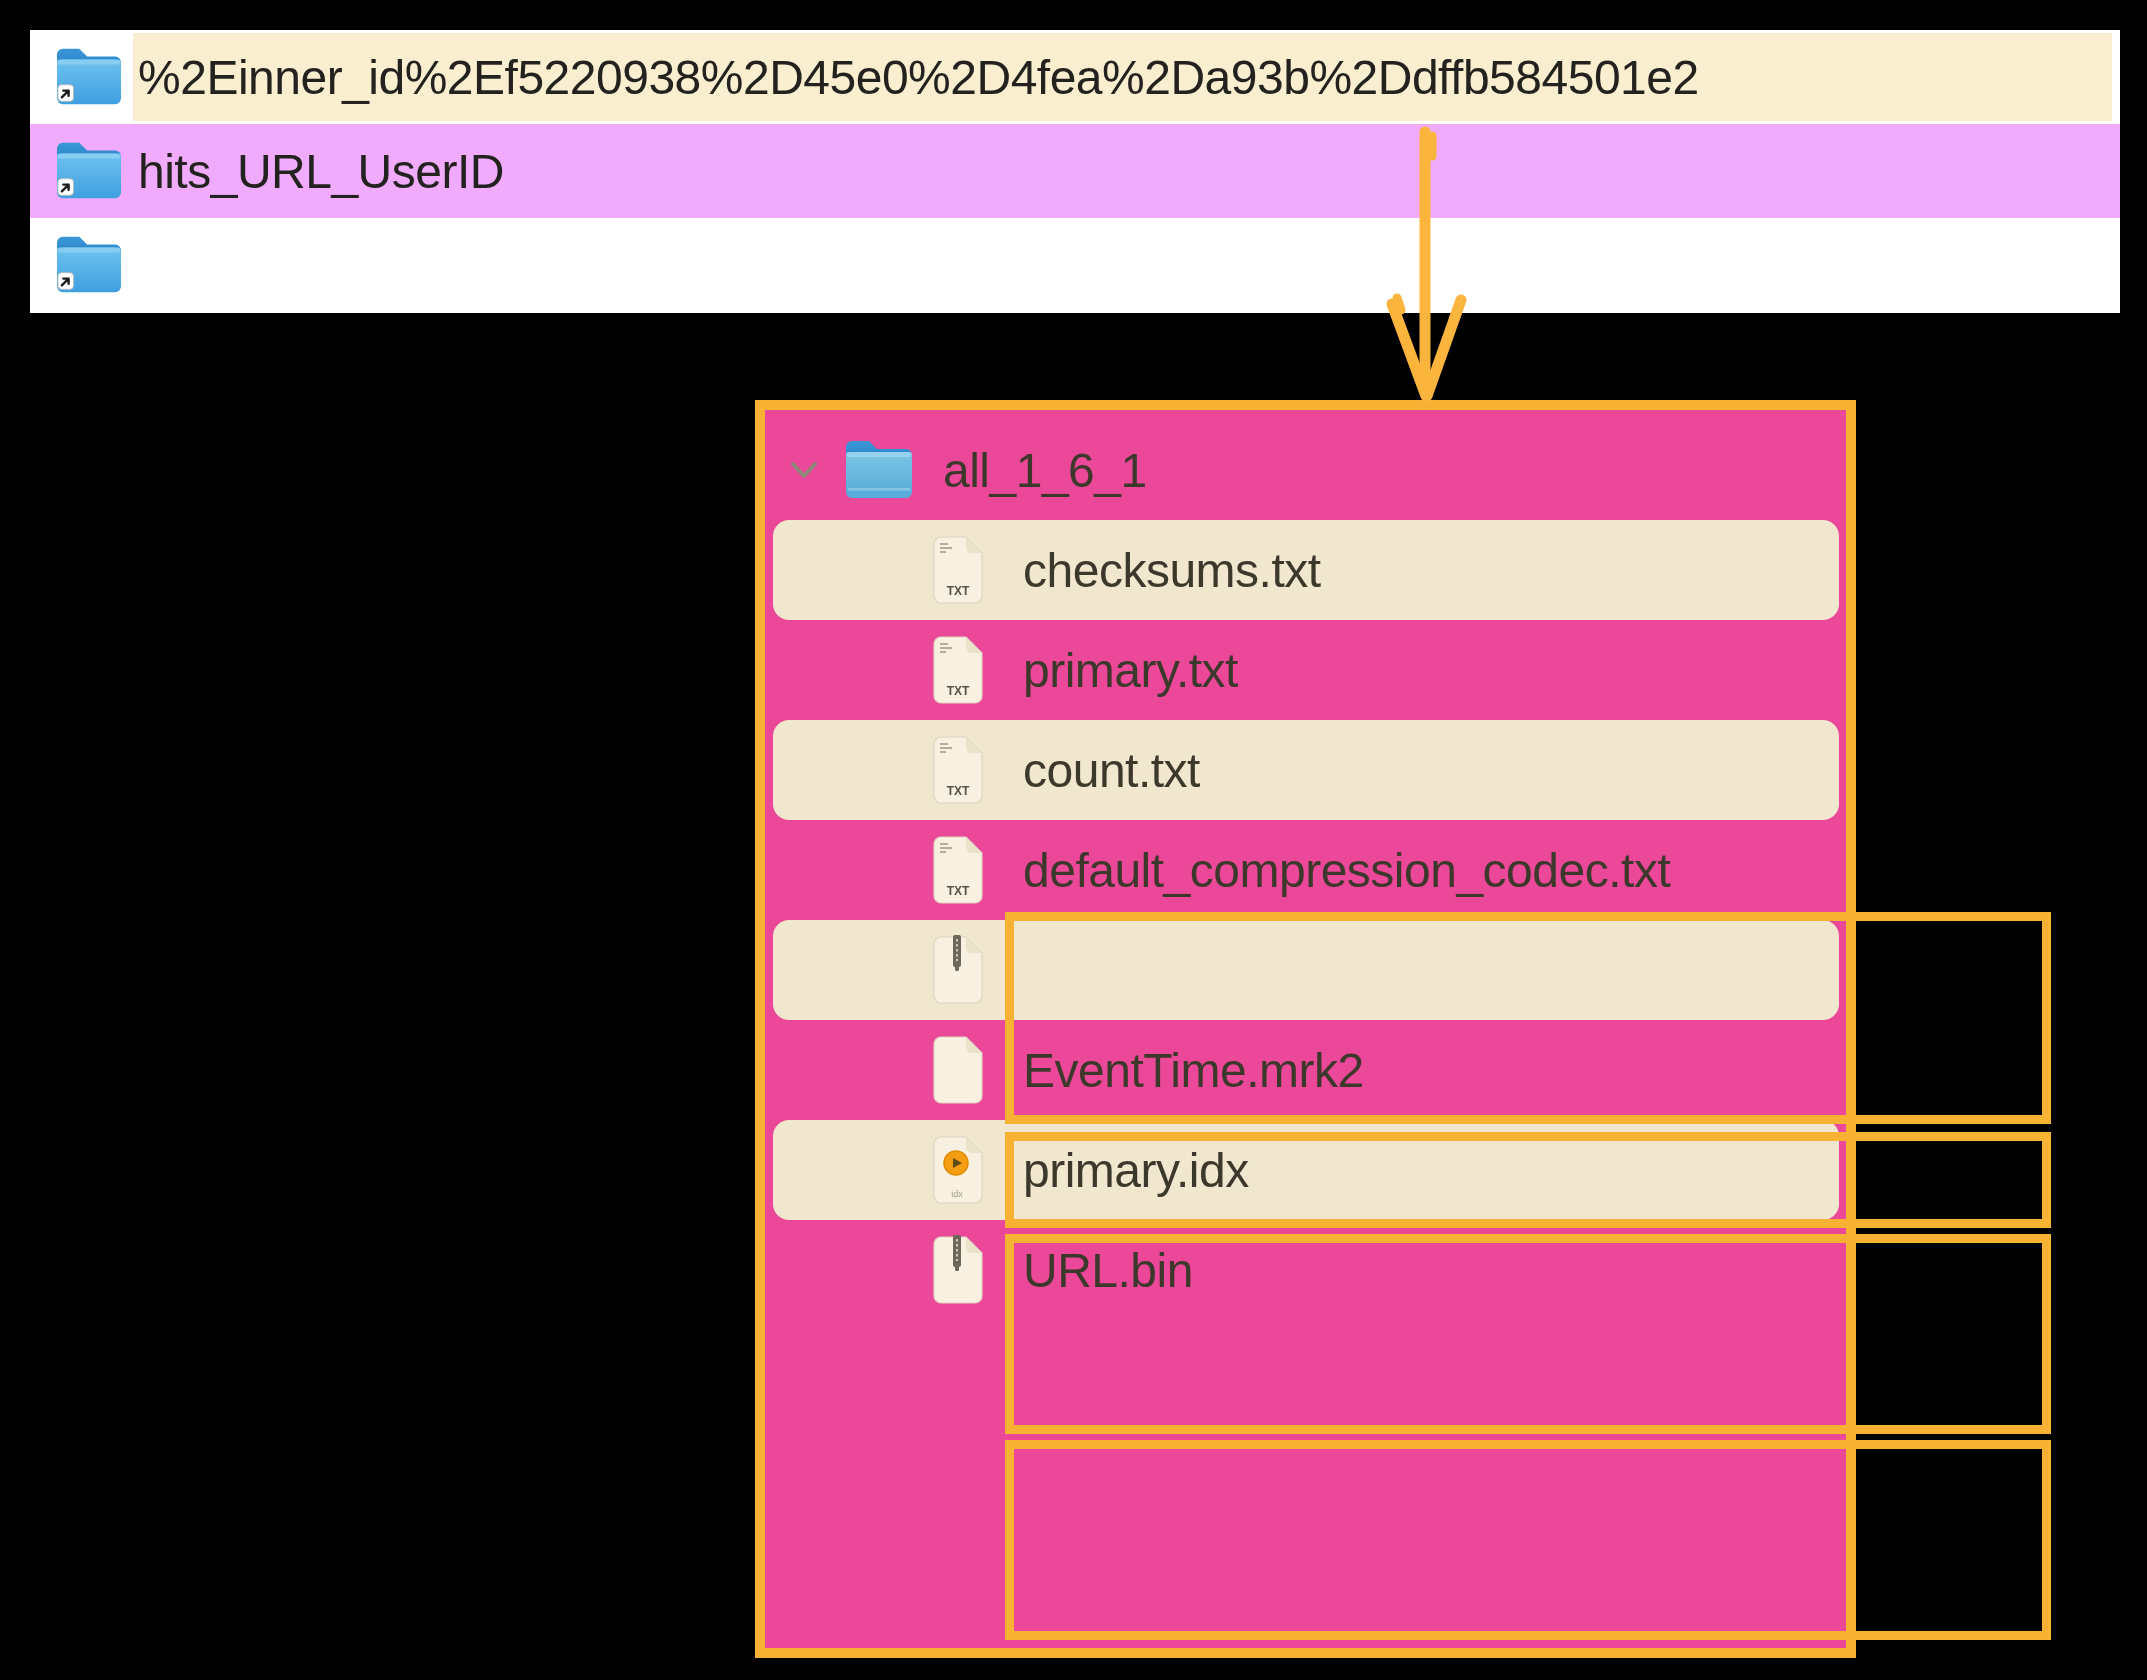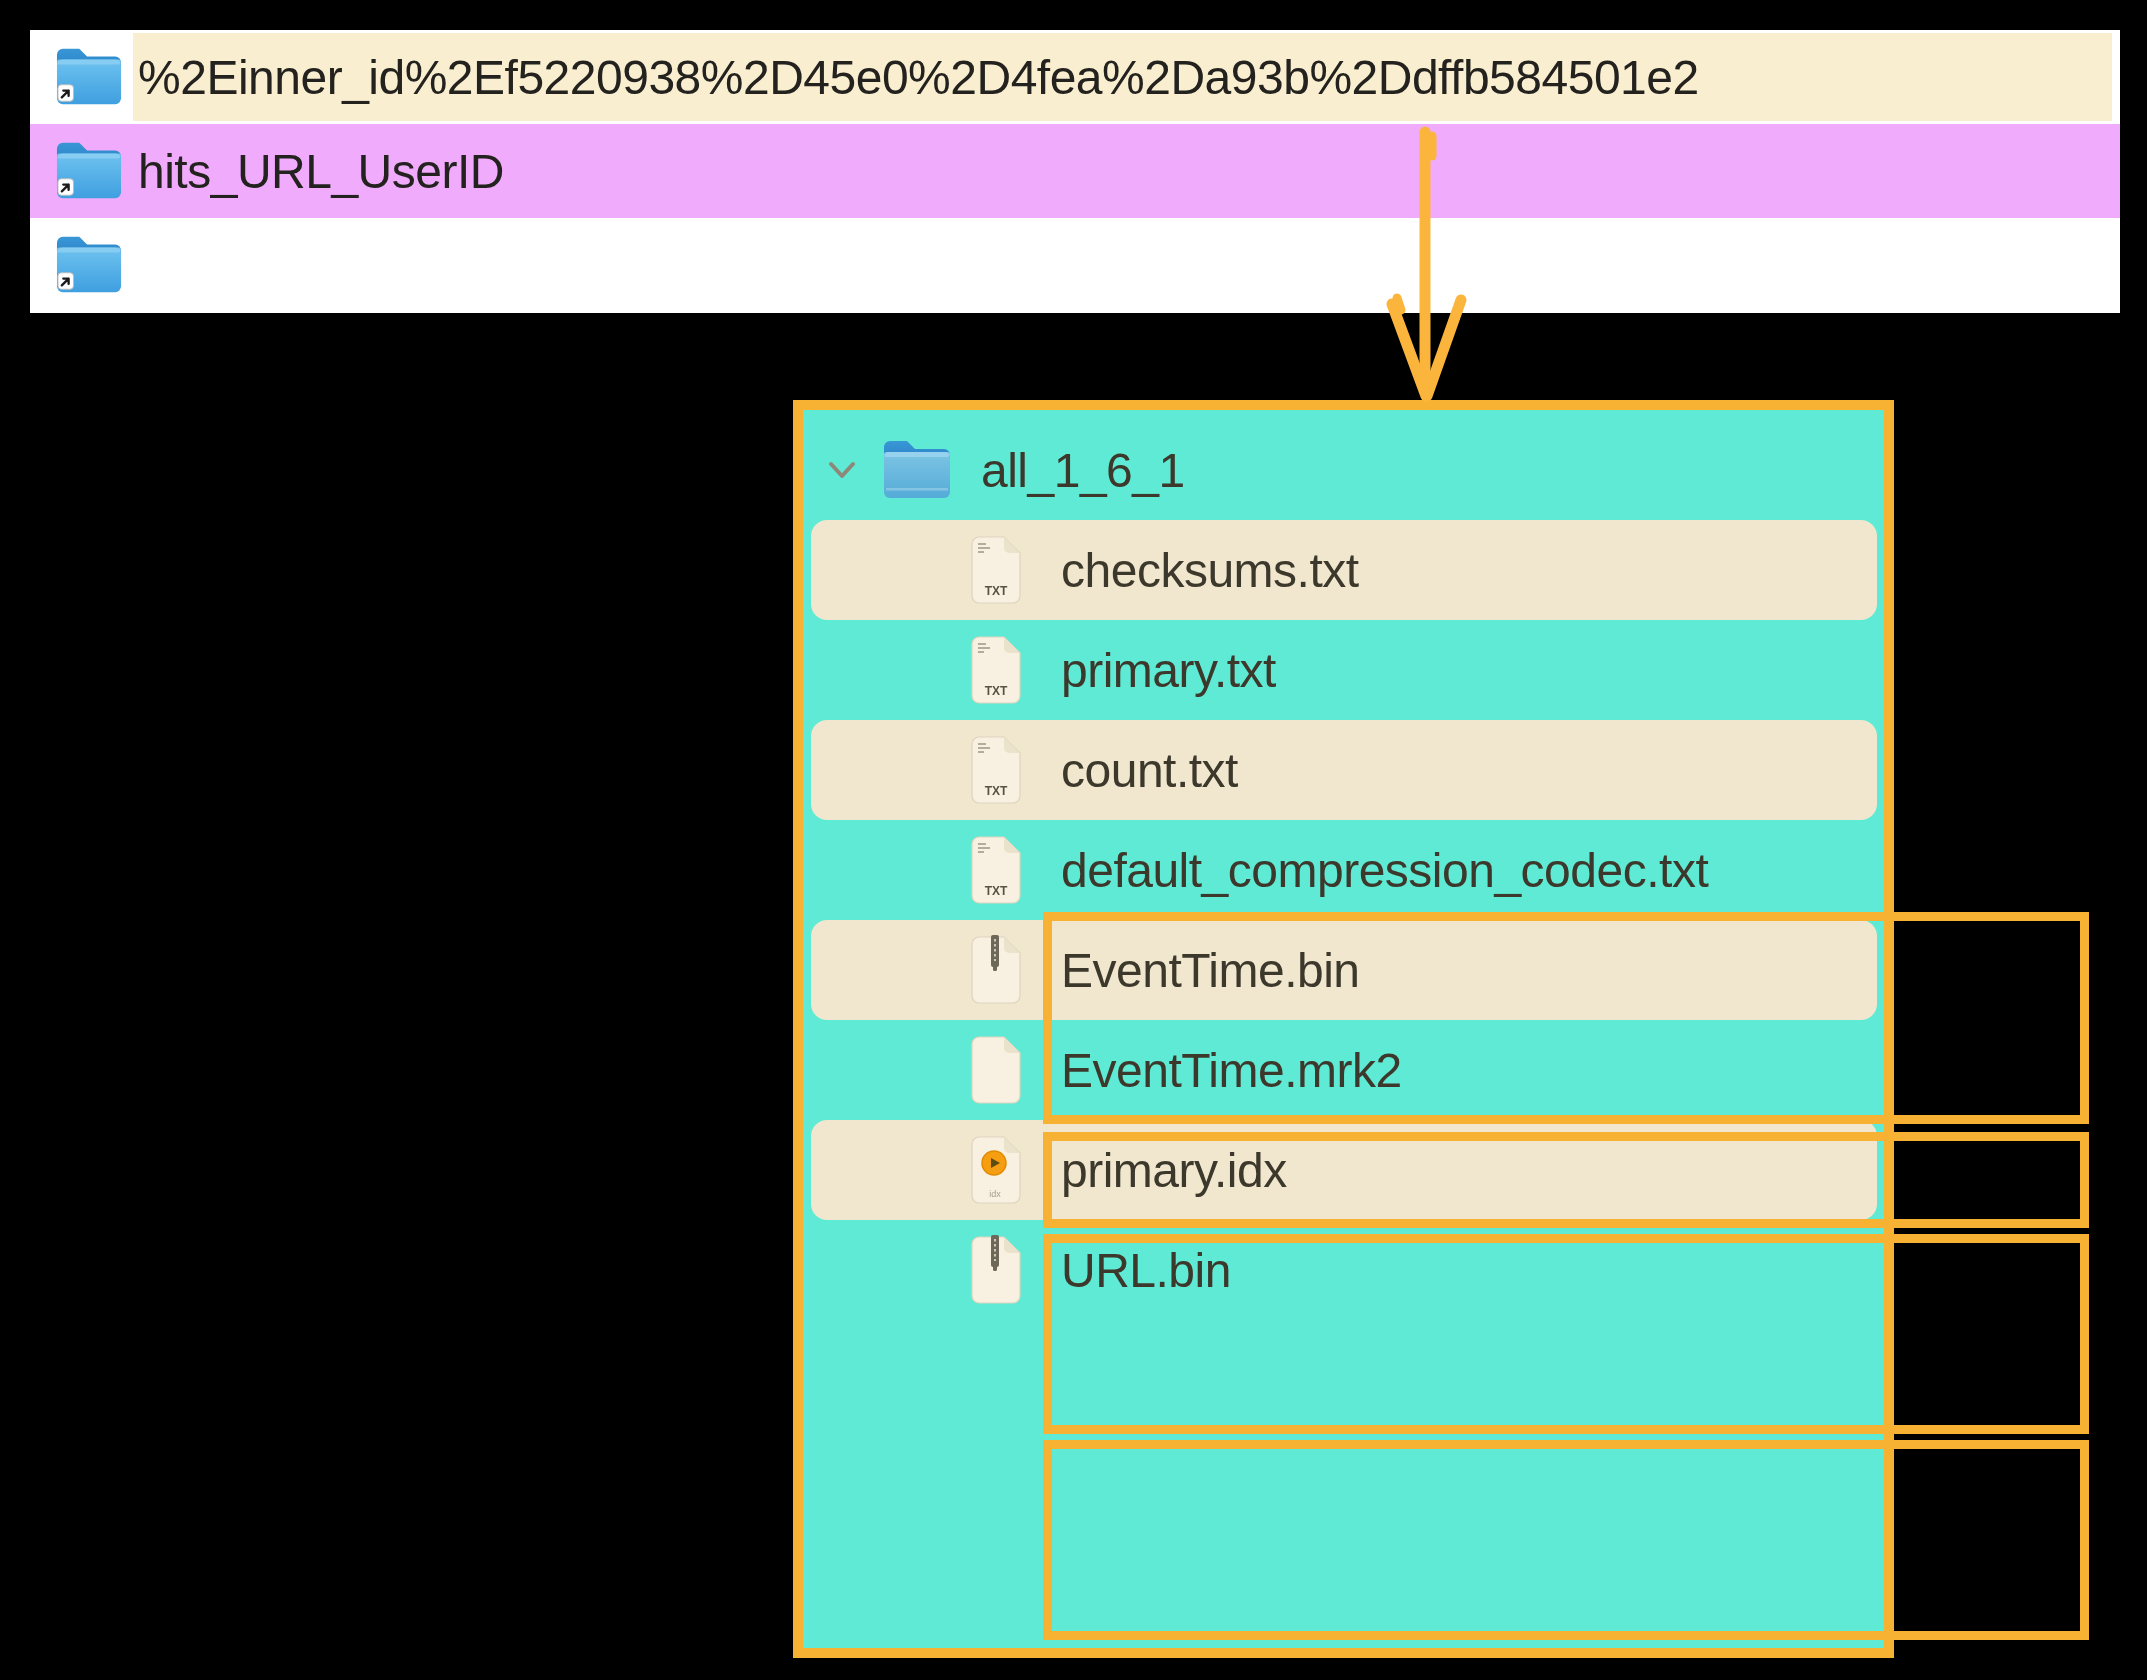--- a/index.html
+++ b/index.html
@@ -14,22 +14,22 @@
   .frow .hl{position:absolute;left:103px;right:8px;top:3px;bottom:3px;
             background:#FAEED0;z-index:0;}
   .frow .ficon{position:relative;z-index:1;margin-left:22px;flex:0 0 auto;}
   .frow .fname{position:relative;z-index:1;margin-left:12px;font-size:48px;
                color:#23221e;letter-spacing:-0.5px;white-space:nowrap;}
 
   
   .arrow-svg{position:absolute;left:1368px;top:126px;z-index:3;}
 
   
-  .panel{position:absolute;left:793px;top:400px;width:1101px;height:1258px;
-         background:#5eead4;border:10px solid #F8B233;box-sizing:border-box;}
+  .panel{position:absolute;left:755px;top:400px;width:1101px;height:1258px;
+         background:#ec4899;border:10px solid #F8B233;box-sizing:border-box;}
   .tree{position:absolute;left:0;top:10px;right:0;}
   .trow{height:100px;margin:0 7px 0 8px;display:flex;align-items:center;
         position:relative;z-index:1;}
   .trow.band{background:#F0E7CE;border-radius:16px;}
   .trow .chev{margin-left:16px;flex:0 0 auto;}
   .trow .tfolder{margin-left:22px;flex:0 0 auto;}
   .trow .file{margin-left:156px;flex:0 0 auto;}
   .trow .tname{margin-left:36px;font-size:48px;color:#3d382c;
                letter-spacing:-0.5px;white-space:nowrap;}
   .trow.root .tname{margin-left:26px;}
@@ -169,21 +169,20 @@
       <span class="tname">default_compression_codec.txt</span>
     </div>
 
     <div class="trow band">
       <svg class="file" width="58" height="70" viewBox="0 0 58 70">
         <use href="#paper"></use>
         <rect x="24" y="0" width="8" height="32" rx="2" fill="#6e685a"></rect>
         <path d="M28 4 v22" stroke="#cfc8b4" stroke-width="2" stroke-dasharray="2.5 2.5"></path>
         <rect x="26" y="30" width="4" height="6" rx="1.5" fill="#6e685a"></rect>
       </svg>
-      <span class="tname">EventTime.bin</span>
     </div>
 
     <div class="trow">
       <svg class="file" width="58" height="70" viewBox="0 0 58 70">
         <use href="#paper"></use>
       </svg>
       <span class="tname">EventTime.mrk2</span>
     </div>
 
     <div class="trow band">

